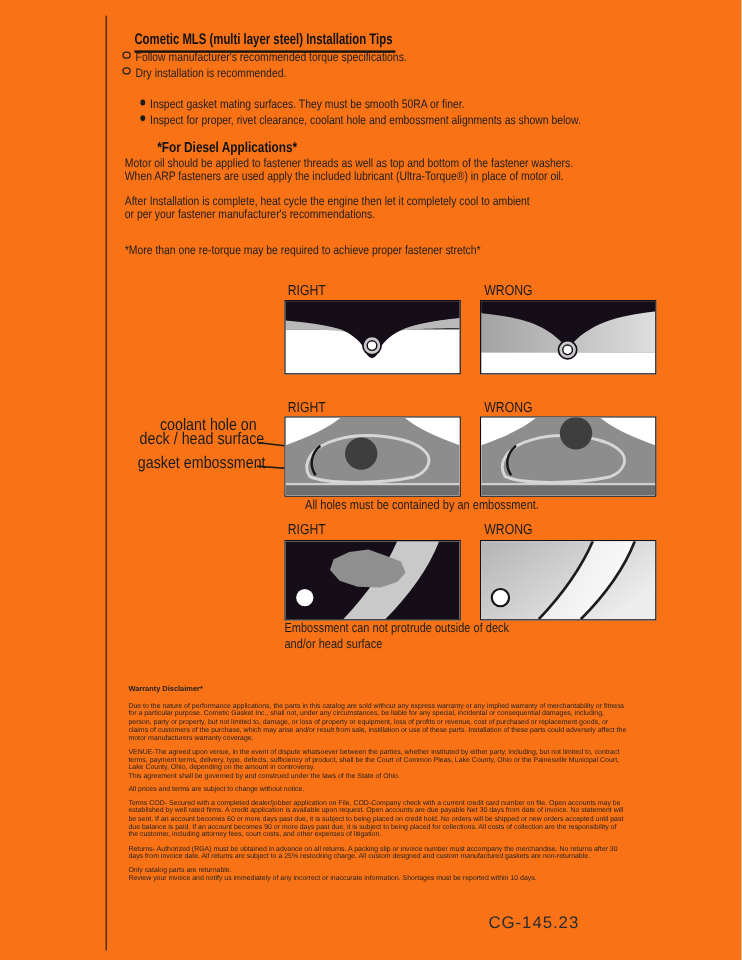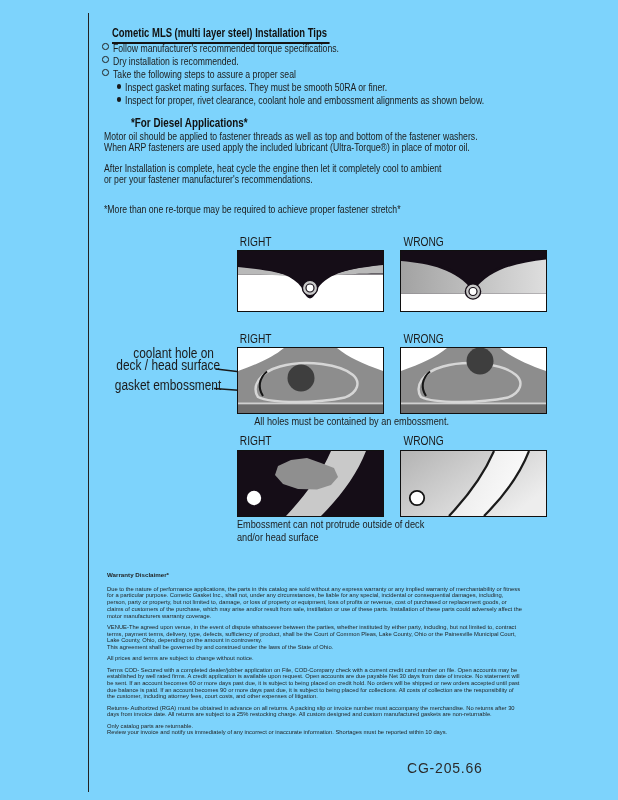--- a/index.html
+++ b/index.html
@@ -1,17 +1,17 @@
 <!DOCTYPE html>
 <html><head>
 <meta charset="utf-8">
 <style>
   html,body { margin:0; padding:0; background:#ffffff; }
   .page {
-    position:relative; width:618px; height:800px; background:#7dd3fc;
+    position:relative; width:618px; height:800px; background:#f97316;
     font-family:"Liberation Sans","DejaVu Sans",sans-serif; color:#1b1b1b;
     overflow:hidden;
   }
   .abs { position:absolute; }
 
   
   .cond   { display:inline-block; transform:scaleX(0.85); transform-origin:0 0; white-space:nowrap; }
   .cond74 { display:inline-block; transform:scaleX(0.74); transform-origin:0 0; white-space:nowrap; }
   .cond82 { display:inline-block; transform:scaleX(0.82); transform-origin:0 0; white-space:nowrap; }
   .cond-c { display:inline-block; transform:scaleX(0.85); transform-origin:50% 0; white-space:nowrap; }
@@ -57,23 +57,20 @@
 
   <div class="abs title">
     <span class="cond74">Cometic MLS (multi layer steel) Installation Tips</span>
   </div>
 
   <div class="abs body-line" style="left:102px;top:42.5px">
     <span class="ring"></span><span class="cond">Follow manufacturer's recommended torque specifications.</span>
   </div>
   <div class="abs body-line" style="left:102px;top:55.5px">
     <span class="ring"></span><span class="cond">Dry installation is recommended.</span>
-  </div>
-  <div class="abs body-line" style="left:102px;top:68.5px">
-    <span class="ring"></span><span class="cond">Take the following steps to assure a proper seal</span>
   </div>
   <div class="abs body-line" style="left:117px;top:81.5px">
     <span class="dot"></span><span class="cond">Inspect gasket mating surfaces.  They must be smooth 50RA or finer.</span>
   </div>
   <div class="abs body-line" style="left:117px;top:94.5px">
     <span class="dot"></span><span class="cond">Inspect for proper, rivet clearance, coolant hole and embossment alignments as shown below.</span>
   </div>
 
   <div class="abs h2" style="left:104px;top:116px">
     <span class="cond82">*For Diesel Applications*</span>
@@ -236,15 +233,15 @@
     </div>
     <div class="wblock">
       <p>Returns- Authorized (RGA) must be obtained in advance on all returns.  A packing slip or invoice number must accompany the merchandise.  No returns after 30 days from invoice date.  All returns are subject to a 25% restocking charge.  All custom designed and custom manufactured gaskets are non-returnable.</p>
     </div>
     <div class="wblock">
       <p>Only catalog parts are returnable.</p>
       <p>Review your invoice and notify us immediately of any incorrect or inaccurate information.  Shortages must be reported within 10 days.</p>
     </div>
   </div>
 
-  <div class="abs footer-code" style="left:407px;top:760px">CG-205.66</div>
+  <div class="abs footer-code" style="left:407px;top:760px">CG-145.23</div>
 
 </div>
 
 </body></html>

